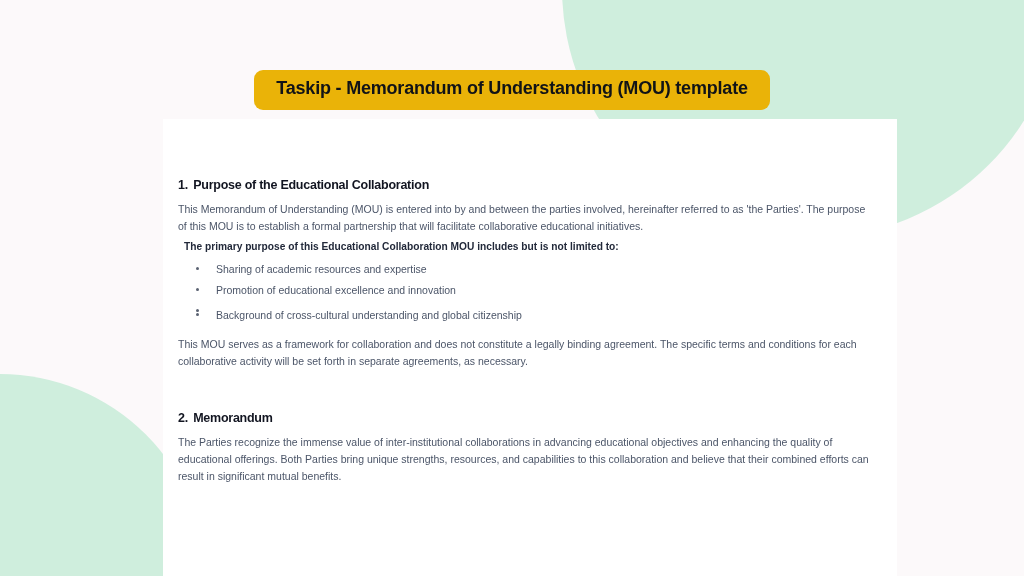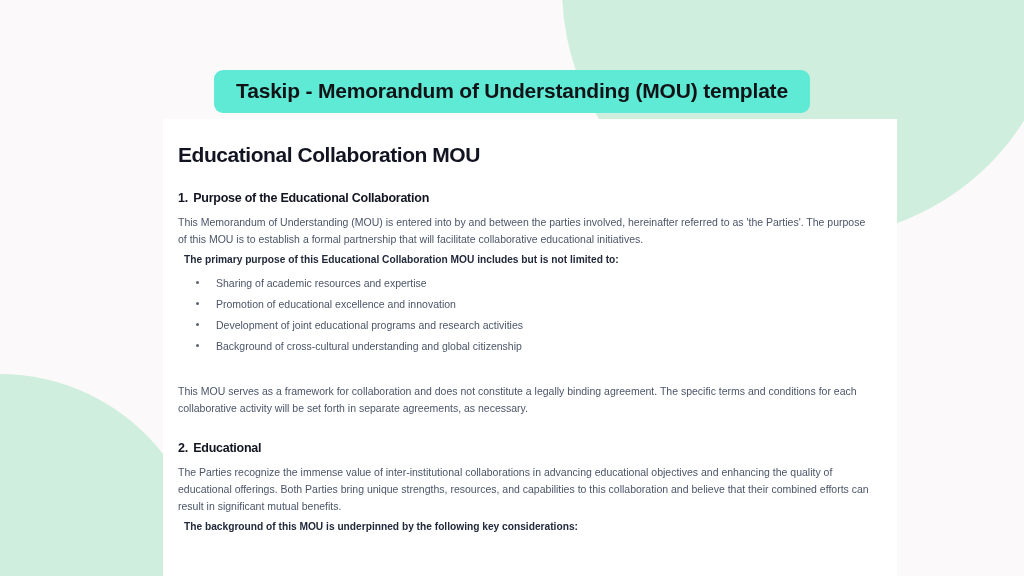--- a/index.html
+++ b/index.html
@@ -41,23 +41,23 @@
   
   .badge-wrap {
     position: absolute;
     left: 0; right: 0;
     top: 70px;
     display: flex;
     justify-content: center;
     z-index: 5;
   }
   .badge {
-    background: #5eead4;
+    background: #eab308;
     color: #111317;
-    font-size: 21px;
+    font-size: 18px;
     font-weight: bold;
     letter-spacing: -0.2px;
     padding: 9px 22px 11px 22px;
     border-radius: 9px;
     white-space: nowrap;
     line-height: 1.1;
   }
 
   
   .doc-card {
@@ -79,21 +79,21 @@
     letter-spacing: -0.45px;
     margin: 5px 0 0 0;
     line-height: 1.2;
   }
 
   .sec-head {
     font-size: 12.5px;
     font-weight: bold;
     color: #121521;
     letter-spacing: -0.25px;
-    margin-top: 24px;
+    margin-top: 41px;
     line-height: 1.2;
   }
   .sec-head .num { margin-right: 2px; }
 
   .para {
     font-size: 10.5px;
     color: #4B5568;
     line-height: 1.62;
     margin-top: 8px;
     text-align: left;
@@ -127,68 +127,65 @@
     width: 3px;
     height: 3px;
     border-radius: 50%;
     background: #5A6272;
   }
 
   .closing {
     font-size: 10.5px;
     color: #4B5568;
     line-height: 1.62;
-    margin-top: 24px;
+    margin-top: 8px;
   }
 </style>
 </head>
 <body>
 
 <div class="blob blob-tr"></div>
 <div class="blob blob-bl"></div>
 
 <div class="badge-wrap">
   <div class="badge">Taskip - Memorandum of Understanding (MOU) template</div>
 </div>
 
 <div class="doc-card">
 
-  <h1 class="doc-title">Educational Collaboration MOU</h1>
 
   <div>
     <h2 class="sec-head">
       <span class="num">1.</span>
       <span>Purpose of the Educational Collaboration</span>
     </h2>
     <p class="para">This Memorandum of Understanding (MOU) is entered into by and between the parties involved, hereinafter referred to as 'the Parties'. The purpose of this MOU is to establish a formal partnership that will facilitate collaborative educational initiatives.</p>
     <p class="lead-in">The primary purpose of this Educational Collaboration MOU includes but is not limited to:</p>
     <ul class="bullets">
       <li>
         <span class="dot"></span>
         <span>Sharing of academic resources and expertise</span>
       </li>
       <li>
         <span class="dot"></span>
         <span>Promotion of educational excellence and innovation</span>
       </li>
       <li>
         <span class="dot"></span>
-        <span>Development of joint educational programs and research activities</span>
       </li>
       <li>
         <span class="dot"></span>
         <span>Background of cross-cultural understanding and global citizenship</span>
       </li>
     </ul>
     <p class="closing">This MOU serves as a framework for collaboration and does not constitute a legally binding agreement. The specific terms and conditions for each collaborative activity will be set forth in separate agreements, as necessary.</p>
   </div>
 
   <div>
     <h2 class="sec-head">
       <span class="num">2.</span>
-      <span>Educational</span>
+      <span>Memorandum</span>
     </h2>
     <p class="para">The Parties recognize the immense value of inter-institutional collaborations in advancing educational objectives and enhancing the quality of educational offerings. Both Parties bring unique strengths, resources, and capabilities to this collaboration and believe that their combined efforts can result in significant mutual benefits.</p>
-    <p class="lead-in">The background of this MOU is underpinned by the following key considerations:</p>
 
   </div>
 
 </div>
 
 </body></html>

